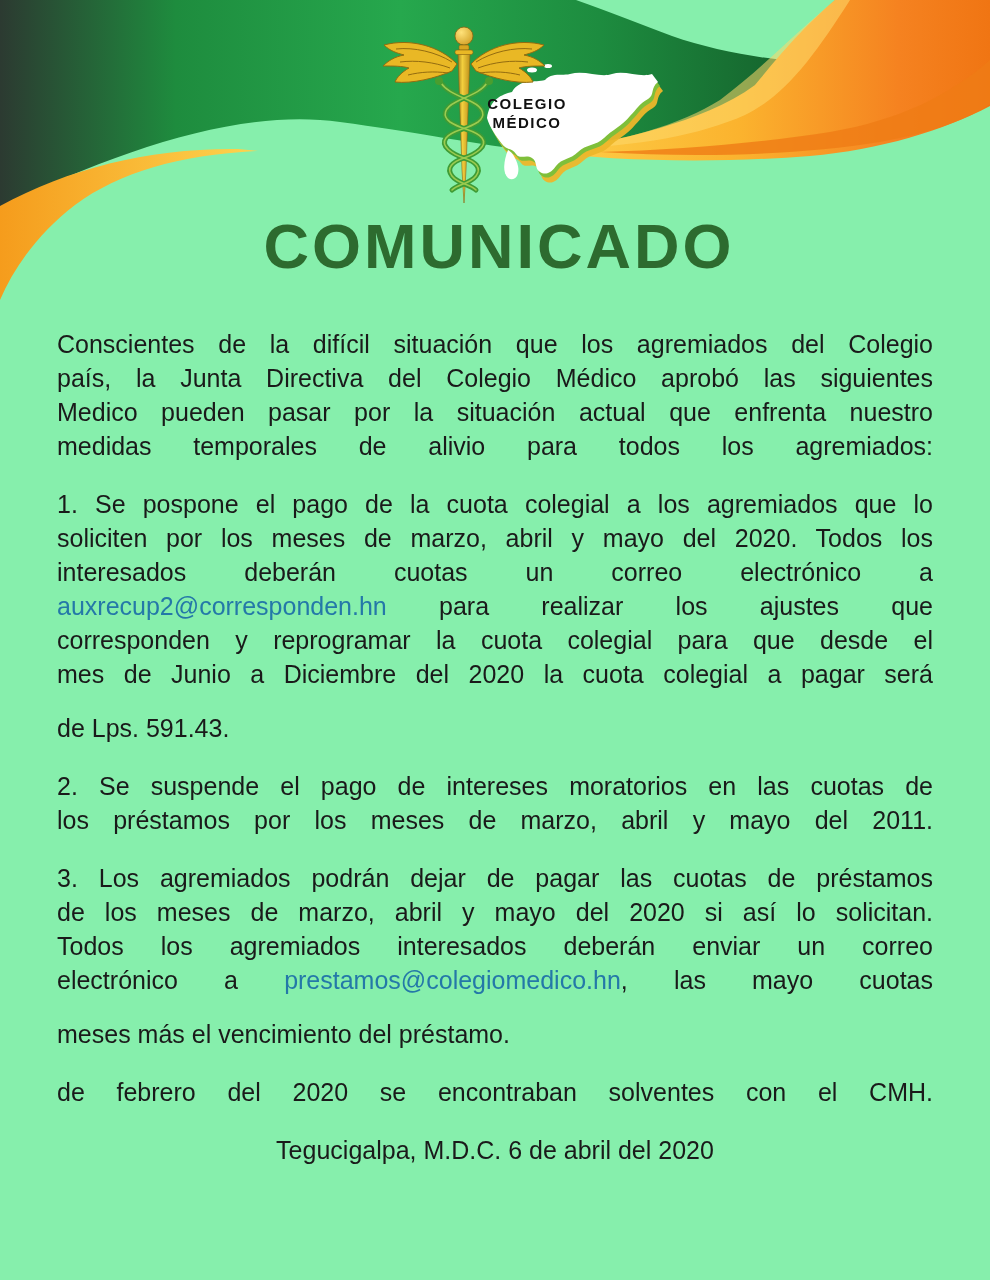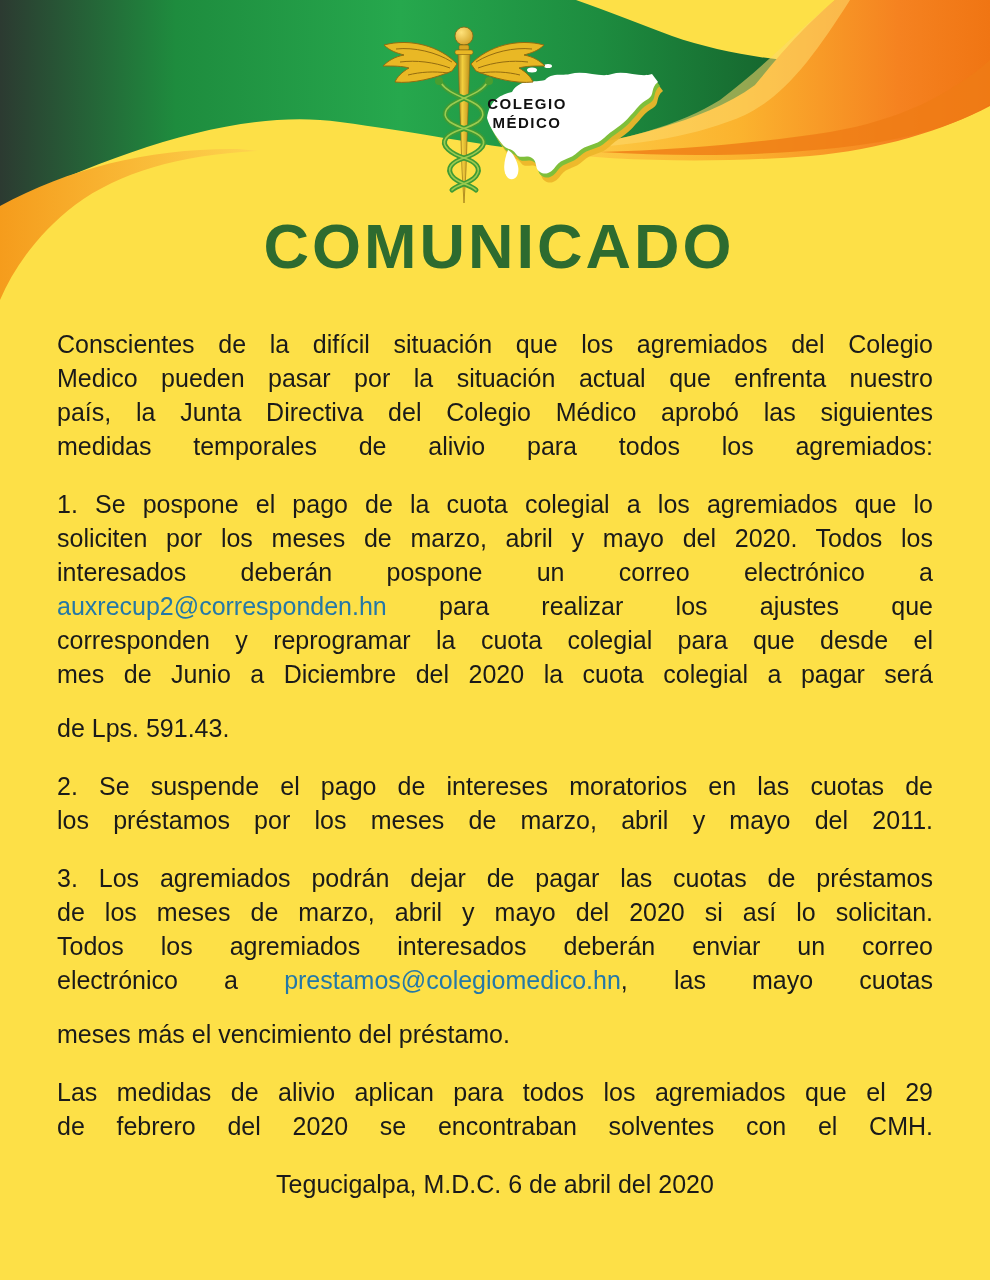--- a/index.html
+++ b/index.html
@@ -2,21 +2,21 @@
 <html style="--title-green: #2d6b2f; --link-blue: #2478a8; --body-text: #1a1a1a; --band-green: #22a44a; --band-green-dark: #2c3a31; --band-green-tip: #15612c; --swoosh-yellow: #fdd04a; --swoosh-orange: #f58220; --gold: #d9a620; --snake-green: #3f9b35;"><head>
 <meta charset="utf-8">
 <style>
   :root{
     --title-green:#2d6b2f;
     --link-blue:#2478a8;
     --body-text:#1a1a1a;
   }
   html,body{margin:0;padding:0;}
   body{background:#ffffff;font-family:"Liberation Sans",sans-serif;}
-  .page{position:relative;width:990px;height:1280px;background:#fde047;overflow:hidden;margin:0 auto;}
+  .page{position:relative;width:990px;height:1280px;background:#86efac;overflow:hidden;margin:0 auto;}
   .header-svg{position:absolute;left:0;top:0;width:990px;height:340px;display:block;}
   .logo-text{
     position:absolute;left:484px;top:94px;width:86px;
     text-align:center;color:#111;font-weight:bold;
     font-size:15px;line-height:19px;letter-spacing:1.5px;
   }
   .doc-title{
     position:absolute;left:4px;top:210px;width:990px;
     text-align:center;color:var(--title-green);
     font-size:63px;font-weight:bold;letter-spacing:3px;
@@ -126,44 +126,43 @@
     <div>COLEGIO</div>
     <div>MÉDICO</div>
   </div>
 
   <div class="doc-title">COMUNICADO</div>
 
   <div class="body-text">
 
     <div class="para">
         <div class="ln"><span>Conscientes de la difícil situación que los agremiados del Colegio</span></div>
+        <div class="ln"><span>país, la Junta Directiva del Colegio Médico aprobó las siguientes</span></div>
         <div class="ln"><span>Medico pueden pasar por la situación actual que enfrenta nuestro</span></div>
-        <div class="ln"><span>país, la Junta Directiva del Colegio Médico aprobó las siguientes</span></div>
         <div class="ln"><span>medidas temporales de alivio para todos los agremiados:</span></div>
       </div>
       <div class="para">
         <div class="ln"><span>1. Se pospone el pago de la cuota colegial a los agremiados que lo</span></div>
         <div class="ln"><span>soliciten por los meses de marzo, abril y mayo del 2020. Todos los</span></div>
-        <div class="ln"><span>interesados deberán pospone un correo electrónico a</span></div>
+        <div class="ln"><span>interesados deberán cuotas un correo electrónico a</span></div>
         <div class="ln"><span class="email-link">auxrecup2@corresponden.hn</span><span> para realizar los ajustes que</span></div>
         <div class="ln"><span>corresponden y reprogramar la cuota colegial para que desde el</span></div>
         <div class="ln"><span>mes de Junio a Diciembre del 2020 la cuota colegial a pagar será</span></div>
         <div class="ln end"><span>de Lps. 591.43.</span></div>
       </div>
       <div class="para">
         <div class="ln"><span>2. Se suspende el pago de intereses moratorios en las cuotas de</span></div>
         <div class="ln"><span>los préstamos por los meses de marzo, abril y mayo del 2011.</span></div>
       </div>
       <div class="para">
         <div class="ln"><span>3. Los agremiados podrán dejar de pagar las cuotas de préstamos</span></div>
         <div class="ln"><span>de los meses de marzo, abril y mayo del 2020 si así lo solicitan.</span></div>
         <div class="ln"><span>Todos los agremiados interesados deberán enviar un correo</span></div>
         <div class="ln"><span>electrónico a </span><span class="email-link">prestamos@colegiomedico.hn</span><span>, las mayo cuotas</span></div>
         <div class="ln end"><span>meses más el vencimiento del préstamo.</span></div>
       </div>
       <div class="para">
-        <div class="ln"><span>Las medidas de alivio aplican para todos los agremiados que el 29</span></div>
         <div class="ln"><span>de febrero del 2020 se encontraban solventes con el CMH.</span></div>
       </div>
       <div class="dateline">Tegucigalpa, M.D.C. 6 de abril del 2020</div>
   </div>
 
 </div>
 
 </body></html>

